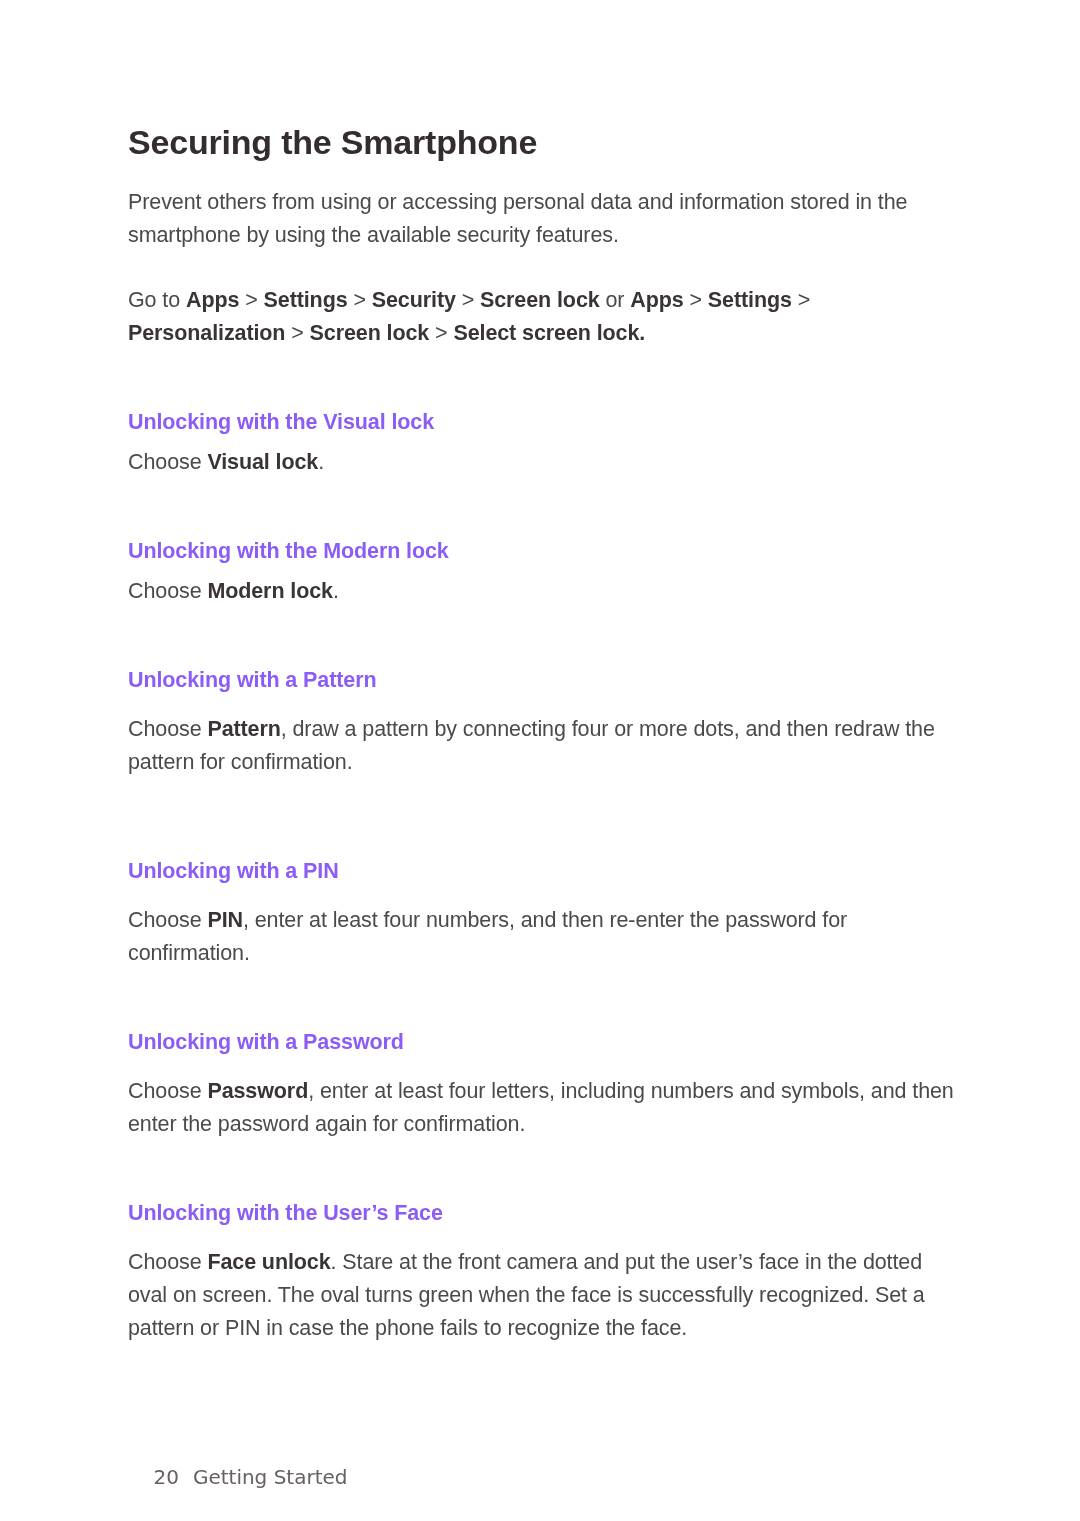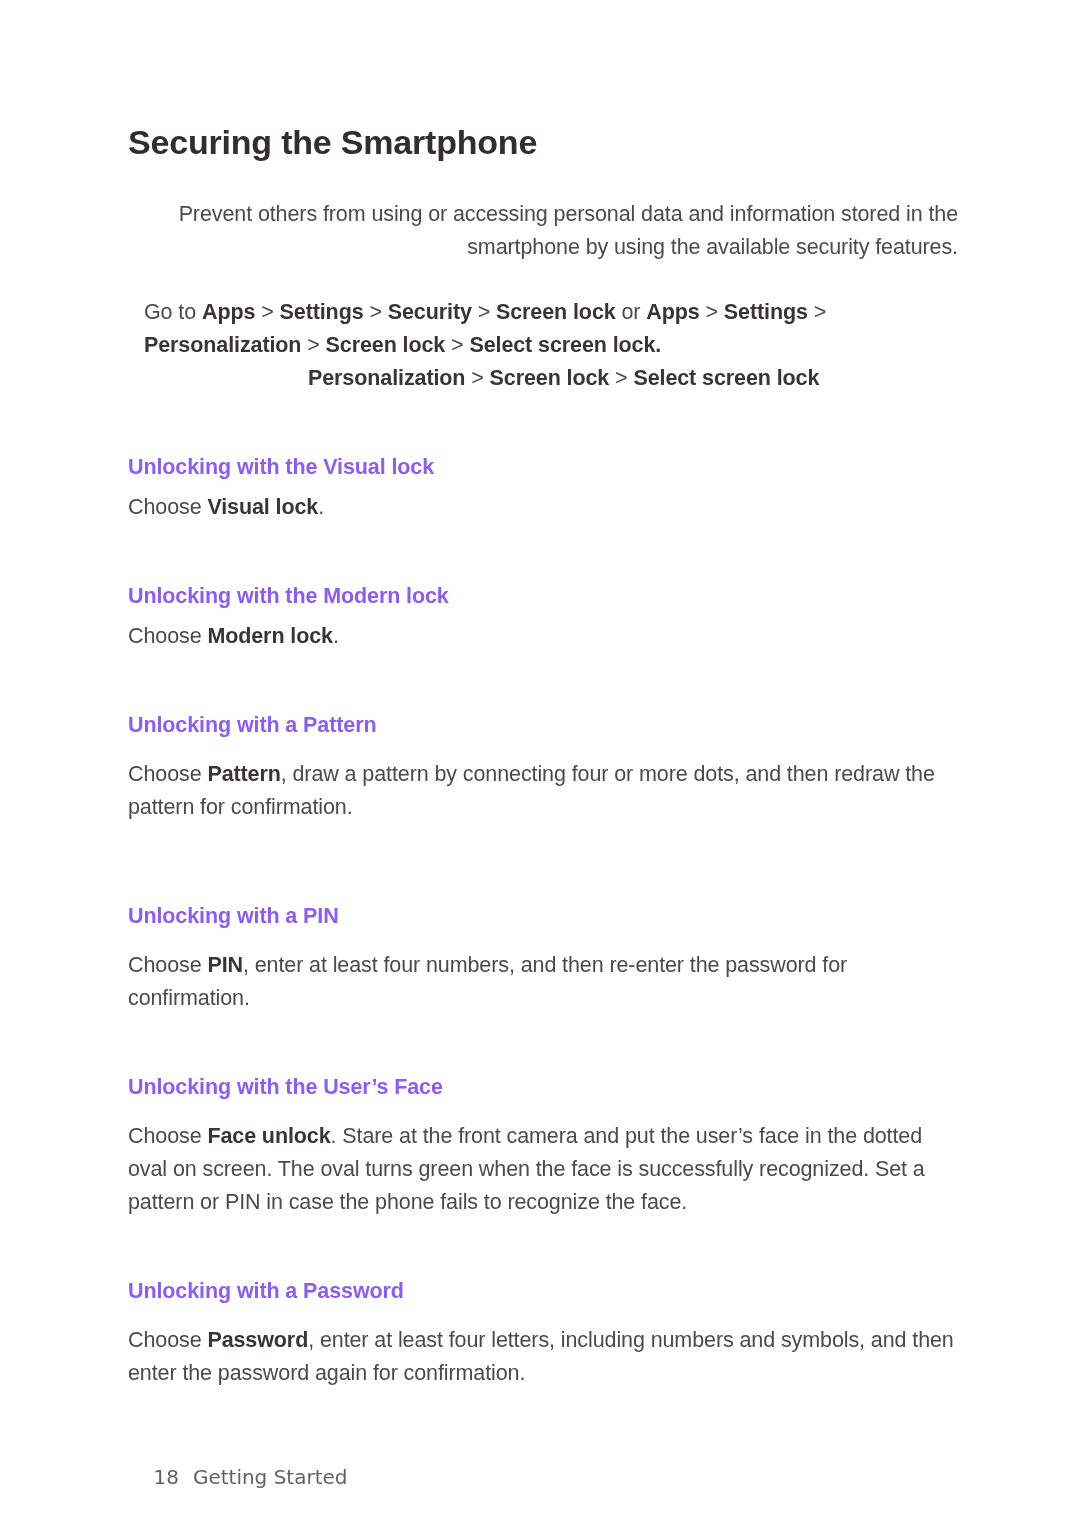--- a/index.html
+++ b/index.html
@@ -49,22 +49,22 @@
   .para b, .bold {
     font-weight: bold;
     color: #3a3434;
   }
   .sep {
     font-weight: normal;
     color: #4a4a4a;
   }
 
   
-  .intro { margin-top: 36px; text-align: right; }
-  .navpath { margin-top: 32px; margin-left: 16px; }
+  .intro { margin-top: 24px; }
+  .navpath { margin-top: 32px; }
   .starter { margin-top: 0px; }
   .starter .l2,
   .starter .l3 { padding-left: 180px; }
 
   
   .section { margin-top: 0; }
   .sec-head {
     font-size: 21.5px;
     font-weight: bold;
     color: #8b5cf6;
@@ -110,23 +110,20 @@
 
     <h1 class="doc-title">Securing the Smartphone</h1>
 
     <p class="para intro">Prevent others from using or accessing personal data and information stored in the smartphone by using the available security features.</p>
 
     <p class="para navpath">
       <span>Go to </span><span id="np-main-a"><span class="bold">Apps</span><span class="sep"> &gt; </span><span class="bold">Settings</span><span class="sep"> &gt; </span><span class="bold">Security</span><span class="sep"> &gt; </span><span class="bold">Screen lock</span></span><span> or </span><span id="np-main-b"><span class="bold">Apps</span><span class="sep"> &gt; </span><span class="bold">Settings</span><span class="sep"> &gt; </span><span class="bold">Personalization</span><span class="sep"> &gt; </span><span class="bold">Screen lock</span><span class="sep"> &gt; </span><span class="bold">Select screen lock.</span></span>
     </p>
 
     <div class="starter">
-      <p class="para l3">
-        <span id="np-st-3"><span class="bold">Personalization</span><span class="sep"> &gt; </span><span class="bold">Screen lock</span><span class="sep"> &gt; </span><span class="bold">Select screen lock</span></span>
-      </p>
     </div>
 
     <div class="section sp-visual">
       <h2 class="sec-head">Unlocking with the Visual lock</h2>
       <div class="gap-small"></div>
       <p class="sec-body">
         <span>Choose </span><span class="bold">Visual lock</span><span>.</span>
       </p>
     </div>
 
@@ -147,35 +144,35 @@
     </div>
 
     <div class="section sp-pin">
       <h2 class="sec-head">Unlocking with a PIN</h2>
       <div class="gap-med"></div>
       <p class="sec-body">
         <span>Choose </span><span class="bold">PIN</span><span>, enter at least four numbers, and then re-enter the password for confirmation.</span>
       </p>
     </div>
 
+    <div class="section sp-password">
+      <h2 class="sec-head">Unlocking with a Password</h2>
+      <div class="gap-med"></div>
+      <p class="sec-body">
+        <span>Choose </span><span class="bold">Password</span><span>, enter at least four letters, including numbers and symbols, and then enter the password again for confirmation.</span>
+      </p>
+    </div>
+
     <div class="section sp-face">
       <h2 class="sec-head">Unlocking with the User’s Face</h2>
       <div class="gap-med"></div>
       <p class="sec-body">
         <span>Choose </span><span class="bold">Face unlock</span><span>. Stare at the front camera and put the user’s face in the dotted oval on screen. The oval turns green when the face is successfully recognized. Set a pattern or PIN in case the phone fails to recognize the face.</span>
       </p>
     </div>
 
-    <div class="section sp-password">
-      <h2 class="sec-head">Unlocking with a Password</h2>
-      <div class="gap-med"></div>
-      <p class="sec-body">
-        <span>Choose </span><span class="bold">Password</span><span>, enter at least four letters, including numbers and symbols, and then enter the password again for confirmation.</span>
-      </p>
-    </div>
-
   </div>
 
   <div class="footer">
-    <span class="pagenum">18</span><span>Getting Started</span>
+    <span class="pagenum">20</span><span>Getting Started</span>
   </div>
 
 </div>
 
 </body></html>

